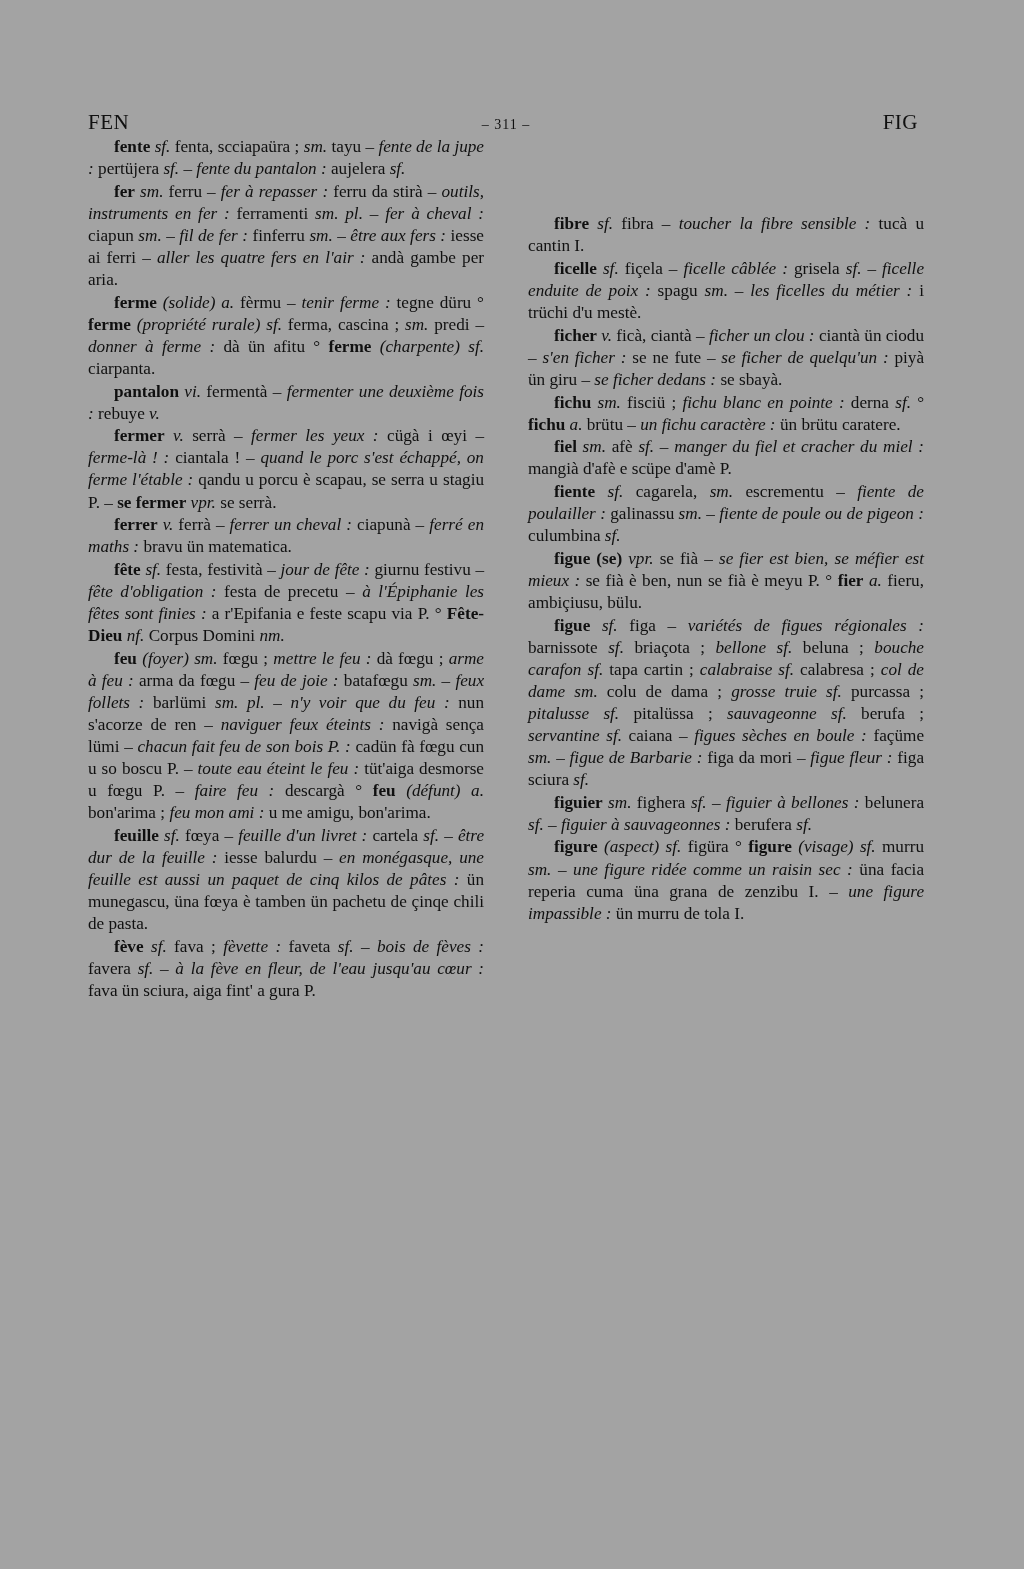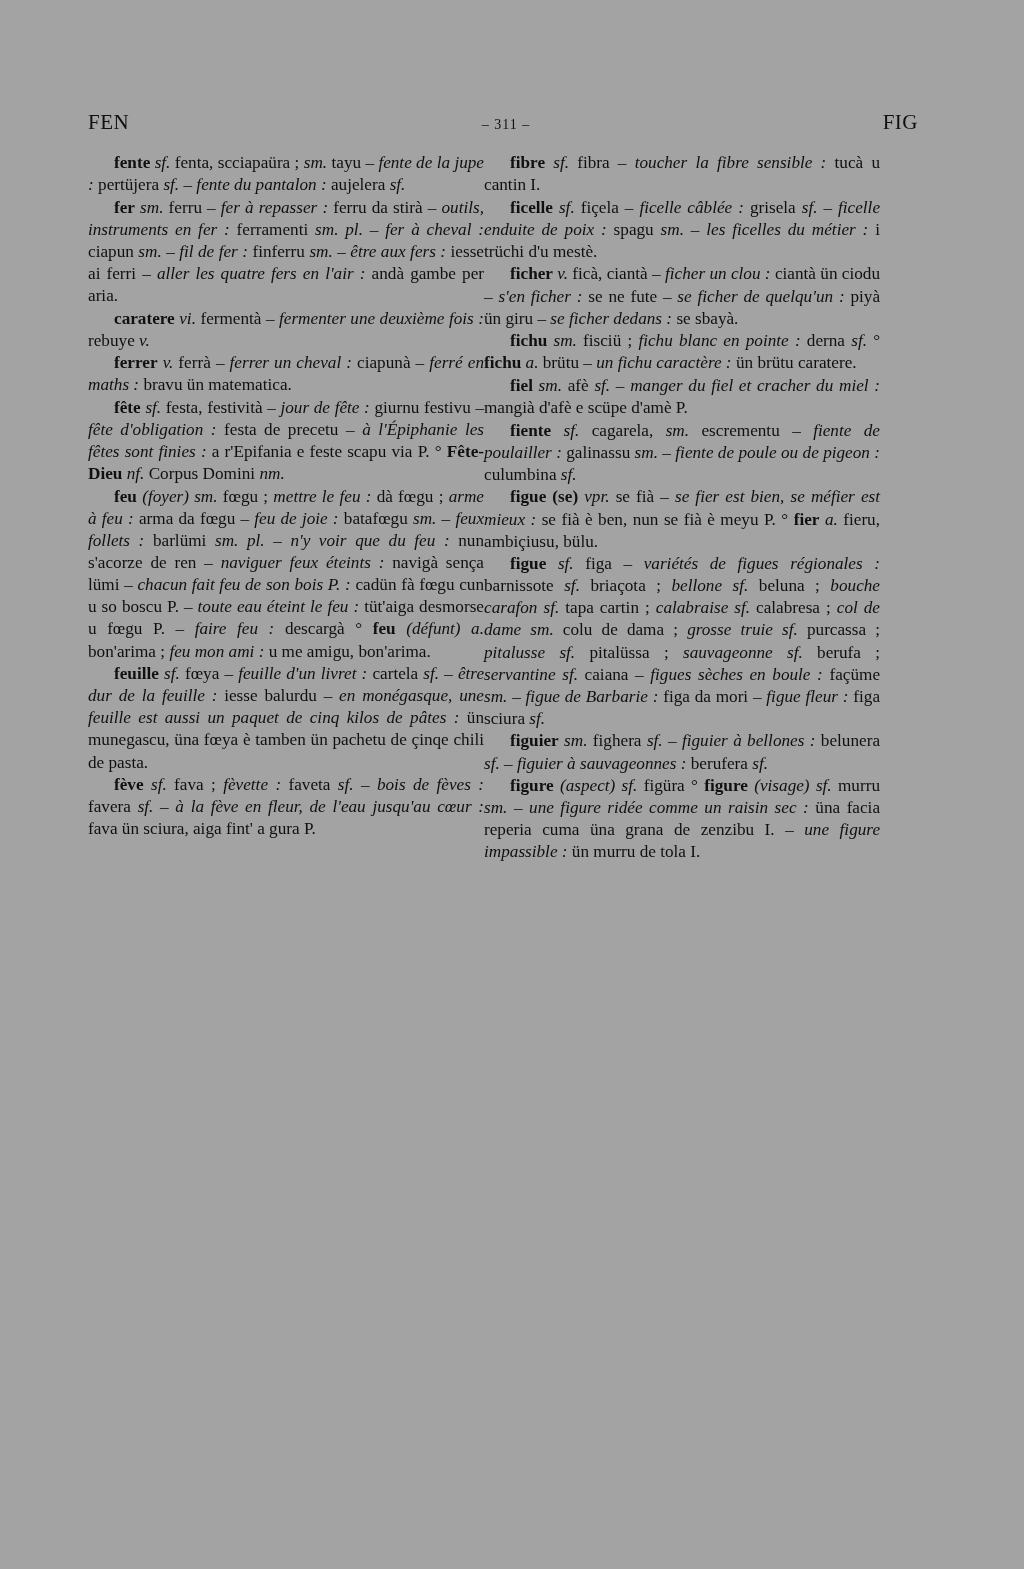--- a/index.html
+++ b/index.html
@@ -32,23 +32,25 @@
     font-size: 21px;
     letter-spacing: 0.5px;
   }
   .header .folio {
     font-size: 14px;
     letter-spacing: 1px;
   }
   .columns {
     position: absolute;
     left: 88px;
-    top: 152px;
+    top: 136px;
     width: 836px;
     display: flex;
+    gap: 44px;
+    align-items: center;
   }
   .col {
     width: 396px;
     font-size: 17.2px;
     line-height: 1.285;
     text-align: justify;
     text-justify: inter-word;
     hyphens: manual;
   }
   .entry {
@@ -66,21 +68,23 @@
   <div class="header">
     <span>FEN</span>
     <span class="folio">– 311 –</span>
     <span>FIG</span>
   </div>
 
   <div class="columns">
     <div class="col" id="col-left">
         <p class="entry"><b>fente</b> <i>sf.</i> fenta, scciapaüra ; <i>sm.</i> tayu – <i>fente de la jupe :</i> pertüjera <i>sf. – fente du pantalon :</i> aujelera <i>sf.</i></p>
         <p class="entry"><b>fer</b> <i>sm.</i> ferru – <i>fer à repasser :</i> ferru da stirà – <i>outils, instruments en fer :</i> ferramenti <i>sm. pl. – fer à cheval :</i> ciapun <i>sm. – fil de fer :</i> finferru <i>sm. – être aux fers :</i> iesse ai ferri – <i>aller les quatre fers en l'air :</i> andà gambe per aria.</p>
-        <p class="entry"><b>caratere</b> <i>vi.</i> fermentà – <i>fermenter une deuxième fois :</i> rebuye <i>v.</i></p>
+        <p class="entry"><b>ferme</b> <i>(solide) a.</i> fèrmu – <i>tenir ferme :</i> tegne düru ° <b>ferme</b> <i>(propriété rurale) sf.</i> ferma, cascina ; <i>sm.</i> predi – <i>donner à ferme :</i> dà ün afitu ° <b>ferme</b> <i>(charpente) sf.</i> ciarpanta.</p>
+        <p class="entry"><b>pantalon</b> <i>vi.</i> fermentà – <i>fermenter une deuxième fois :</i> rebuye <i>v.</i></p>
+        <p class="entry"><b>fermer</b> <i>v.</i> serrà – <i>fermer les yeux :</i> cügà i œyi – <i>ferme-là ! :</i> ciantala ! – <i>quand le porc s'est échappé, on ferme l'étable :</i> qandu u porcu è scapau, se serra u stagiu P. – <b>se fermer</b> <i>vpr.</i> se serrà.</p>
         <p class="entry"><b>ferrer</b> <i>v.</i> ferrà – <i>ferrer un cheval :</i> ciapunà – <i>ferré en maths :</i> bravu ün matematica.</p>
         <p class="entry"><b>fête</b> <i>sf.</i> festa, festività – <i>jour de fête :</i> giurnu festivu – <i>fête d'obligation :</i> festa de precetu – <i>à l'Épiphanie les fêtes sont finies :</i> a r'Epifania e feste scapu via P. ° <b>Fête-Dieu</b> <i>nf.</i> Corpus Domini <i>nm.</i></p>
         <p class="entry"><b>feu</b> <i>(foyer) sm.</i> fœgu ; <i>mettre le feu :</i> dà fœgu ; <i>arme à feu :</i> arma da fœgu – <i>feu de joie :</i> batafœgu <i>sm. – feux follets :</i> barlümi <i>sm. pl. – n'y voir que du feu :</i> nun s'acorze de ren – <i>naviguer feux éteints :</i> navigà sença lümi – <i>chacun fait feu de son bois P. :</i> cadün fà fœgu cun u so boscu P. – <i>toute eau éteint le feu :</i> tüt'aiga desmorse u fœgu P. – <i>faire feu :</i> descargà ° <b>feu</b> <i>(défunt) a.</i> bon'arima ; <i>feu mon ami :</i> u me amigu, bon'arima.</p>
         <p class="entry"><b>feuille</b> <i>sf.</i> fœya – <i>feuille d'un livret :</i> cartela <i>sf. – être dur de la feuille :</i> iesse balurdu – <i>en monégasque, une feuille est aussi un paquet de cinq kilos de pâtes :</i> ün munegascu, üna fœya è tamben ün pachetu de çinqe chili de pasta.</p>
         <p class="entry"><b>fève</b> <i>sf.</i> fava ; <i>fèvette :</i> faveta <i>sf. – bois de fèves :</i> favera <i>sf. – à la fève en fleur, de l'eau jusqu'au cœur :</i> fava ün sciura, aiga fint' a gura P.</p>
       </div>
     <div class="col" id="col-right">
         <p class="entry"><b>fibre</b> <i>sf.</i> fibra – <i>toucher la fibre sensible :</i> tucà u cantin I.</p>
         <p class="entry"><b>ficelle</b> <i>sf.</i> fiçela – <i>ficelle câblée :</i> grisela <i>sf. – ficelle enduite de poix :</i> spagu <i>sm. – les ficelles du métier :</i> i trüchi d'u mestè.</p>
         <p class="entry"><b>ficher</b> <i>v.</i> ficà, ciantà – <i>ficher un clou :</i> ciantà ün ciodu – <i>s'en ficher :</i> se ne fute – <i>se ficher de quelqu'un :</i> piyà ün giru – <i>se ficher dedans :</i> se sbayà.</p>

